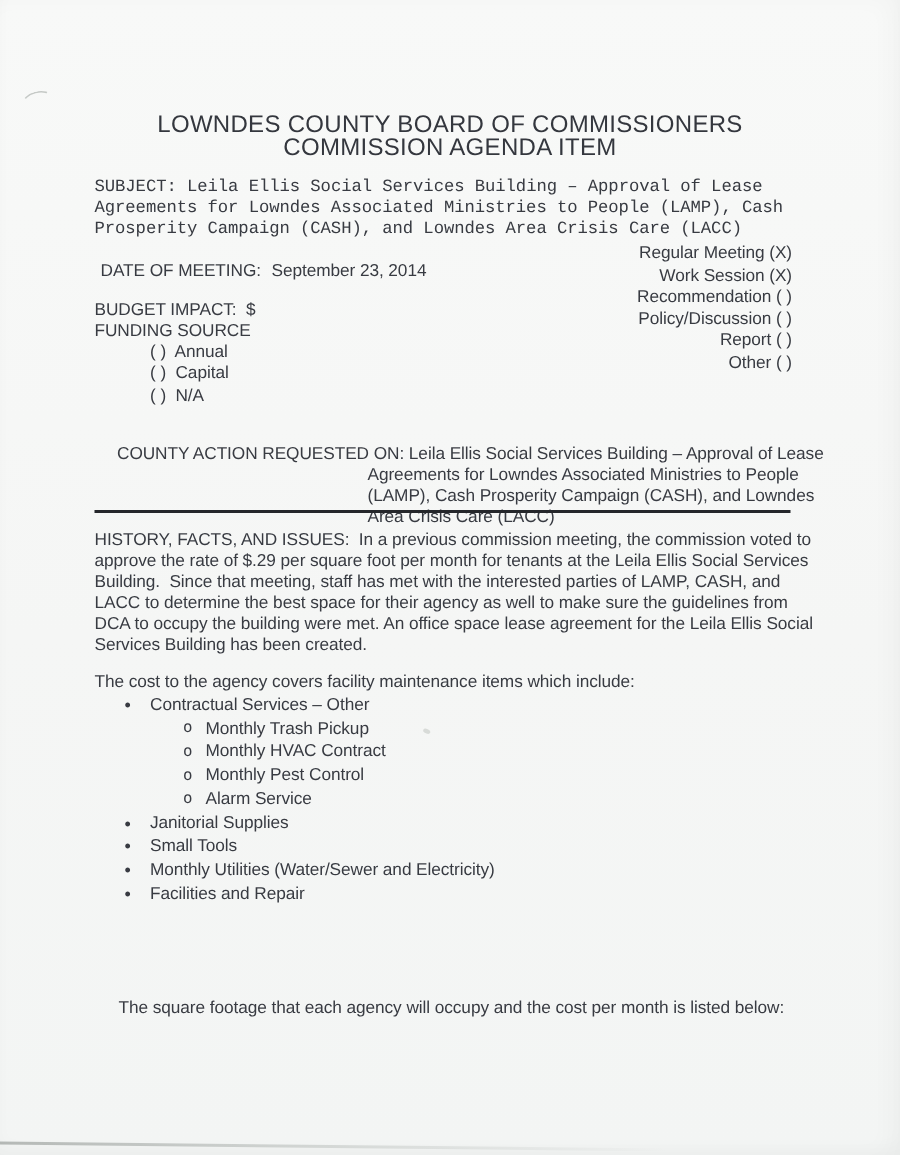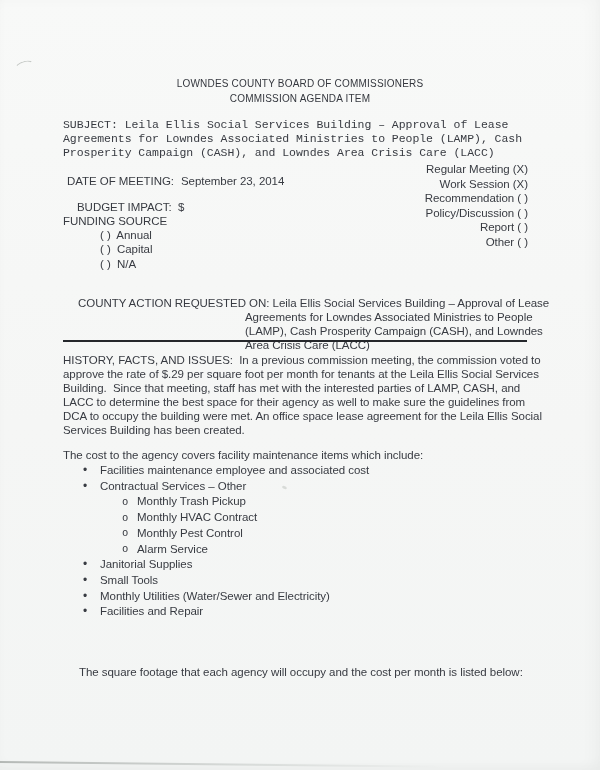--- a/index.html
+++ b/index.html
@@ -20,21 +20,21 @@
     font-size: 11.5px;
     color: #383b42;
     letter-spacing: -0.05px;
   }
   .abs { position: absolute; }
   .pre { white-space: pre-wrap; }
 
   .doc-header {
     left: 0; right: 0; top: 76px;
     text-align: center;
-    font-size: 10px;
+    font-size: 16px;
     letter-spacing: 0.2px;
     line-height: 15px;
     color: #34373e;
   }
 
   .subject {
     left: 63px; top: 118px; width: 482px;
     line-height: 14px;
     margin: 0;
     font-family: Liberation Mono, monospace;
@@ -42,21 +42,21 @@
 
   .meeting-types {
     right: 72px; top: 162px;
     text-align: right;
     line-height: 14.6px;
   }
 
   .date-line { left: 63px; top: 171px; margin: 4px; }
   .sp2 { display: inline-block; width: 7px; }
 
-  .budget-line { left: 77px; top: 201px; margin: 0; }
+  .budget-line { left: 63px; top: 201px; margin: 0; }
   .funding-label { left: 63px; top: 215px; }
   .funding-options { left: 100px; top: 228px; line-height: 14.4px; }
 
   .county-action {
     left: 63px; top: 281px; width: 478px;
     box-sizing: border-box;
     padding-left: 167px;
     text-indent: -167px;
     line-height: 14px;
     margin: 15px;
@@ -163,21 +163,20 @@
 
   <p class="abs county-action"><span class="pre">COUNTY ACTION REQUESTED ON: </span><span class="pre">Leila Ellis Social Services Building – Approval of Lease Agreements for Lowndes Associated Ministries to People (LAMP), Cash Prosperity Campaign (CASH), and Lowndes Area Crisis Care (LACC)</span></p>
 
   <div class="abs divider"></div>
 
   <p class="abs history"><span class="pre">HISTORY, FACTS, AND ISSUES:  </span><span class="pre">In a previous commission meeting, the commission voted to approve the rate of $.29 per square foot per month for tenants at the Leila Ellis Social Services Building.  Since that meeting, staff has met with the interested parties of LAMP, CASH, and LACC to determine the best space for their agency as well to make sure the guidelines from DCA to occupy the building were met. An office space lease agreement for the Leila Ellis Social Services Building has been created.</span></p>
 
   <p class="abs cost-intro">The cost to the agency covers facility maintenance items which include:</p>
 
   <ul class="abs cost-list">
-    <li class="l1">Facilities maintenance employee and associated cost</li>
     <li class="l1">Contractual Services – Other</li>
     <li class="l2">Monthly Trash Pickup</li>
     <li class="l2">Monthly HVAC Contract</li>
     <li class="l2">Monthly Pest Control</li>
     <li class="l2">Alarm Service</li>
     <li class="l1">Janitorial Supplies</li>
     <li class="l1">Small Tools</li>
     <li class="l1">Monthly Utilities (Water/Sewer and Electricity)</li>
     <li class="l1">Facilities and Repair</li>
   </ul>

